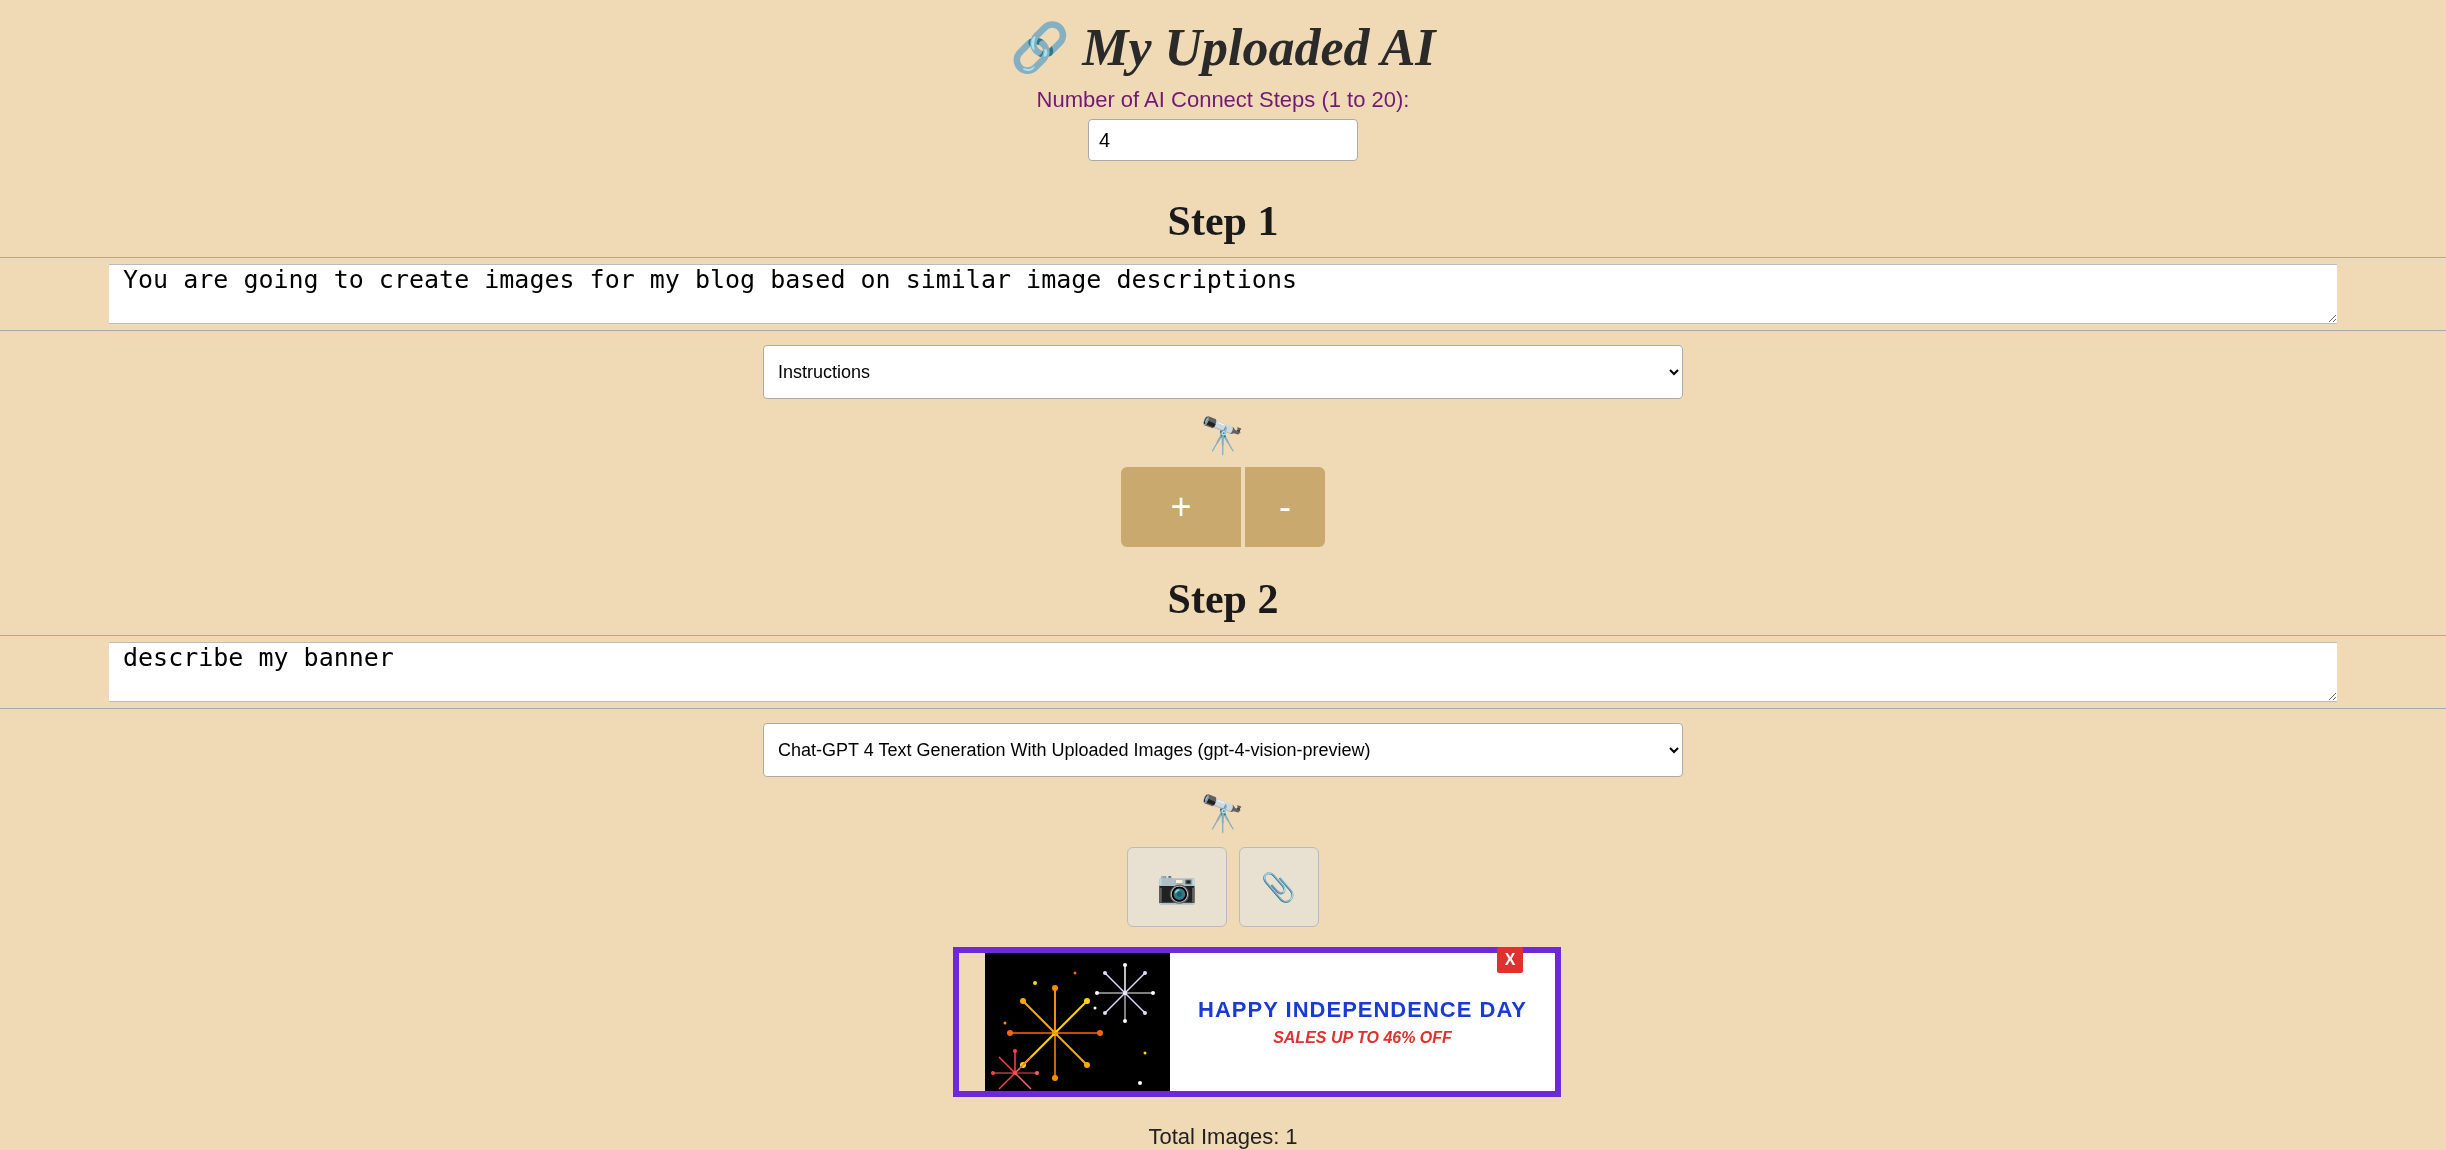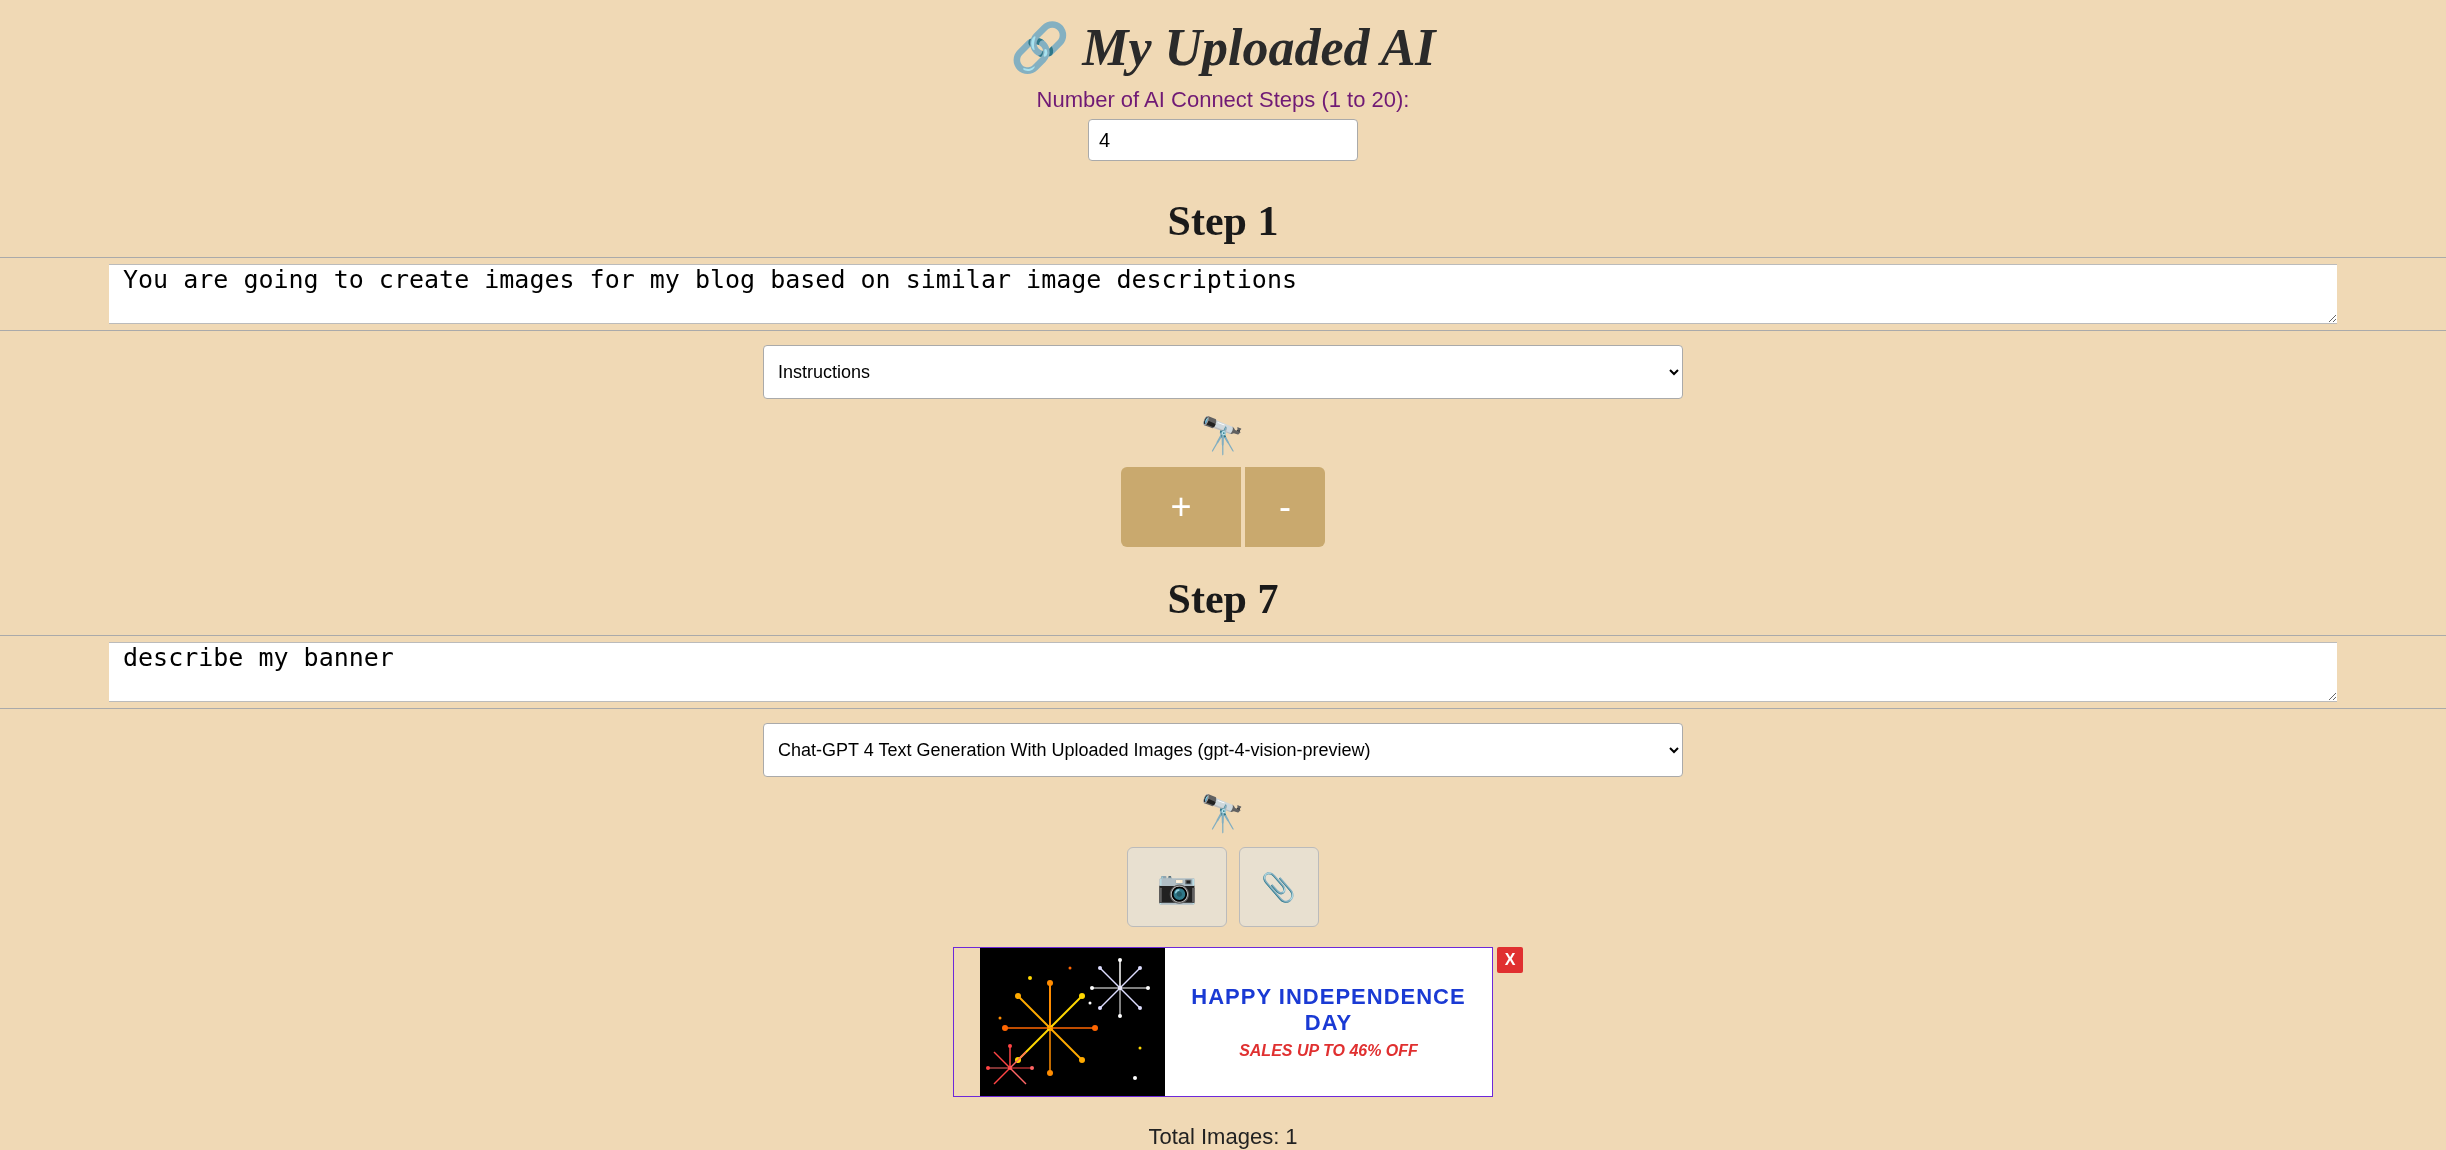--- a/index.html
+++ b/index.html
@@ -186,24 +186,24 @@
 
     
     .banner-wrapper {
       position: relative;
       width: 540px;
       margin: 8px 0 10px 0;
     }
 
     .banner-container {
       display: flex;
-      width: 540px;
+      width: 608px;
       height: 150px;
       overflow: hidden;
-      border: 1px solid #6d28d9;
+      border: 6px solid #6d28d9;
       padding-left: 26px;
     }
 
     .banner-image-side {
       width: 185px;
       height: 150px;
       background: #000;
       flex-shrink: 0;
       position: relative;
       overflow: hidden;
@@ -305,21 +305,21 @@
     <option>Instructions</option>
   </select>
 
   <div class="binoculars-icon">🔭</div>
 
   <div class="action-buttons">
     <button class="btn-plus">+</button>
     <button class="btn-minus">-</button>
   </div>
 
-  <div class="step-heading">Step 7</div>
+  <div class="step-heading">Step 2</div>
 
   <div class="section-divider"></div>
 
   <textarea class="full-textarea" style="">describe my banner</textarea>
 
   <div class="section-divider"></div>
 
   <select class="ai-select">
     <option>Chat-GPT 4 Text Generation With Uploaded Images (gpt-4-vision-preview)</option>
   </select>

